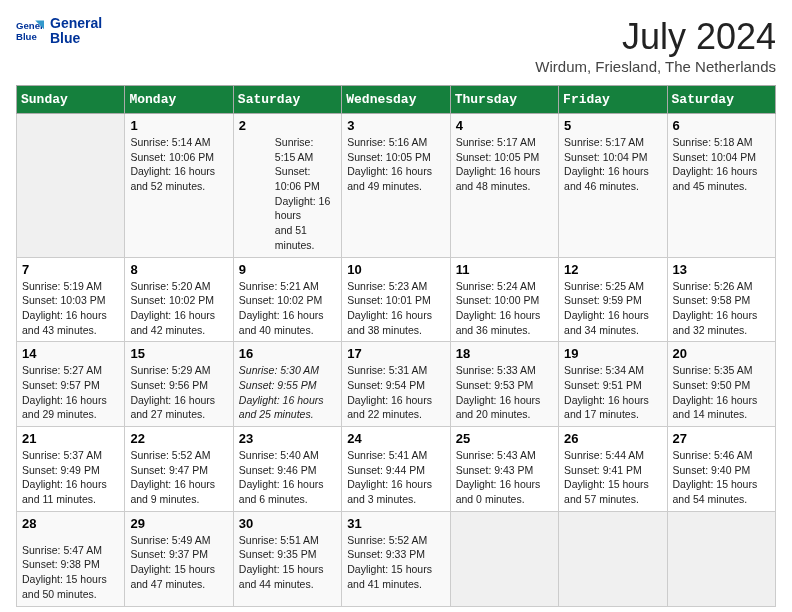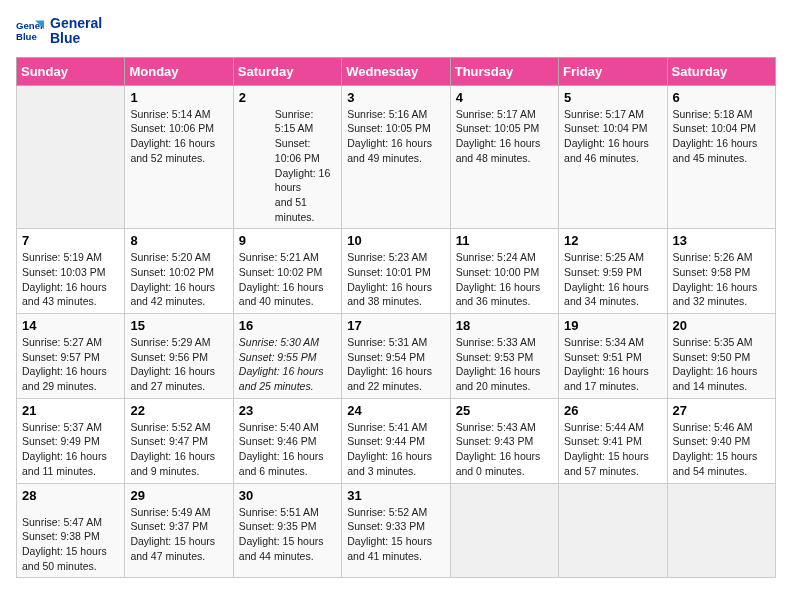--- a/index.html
+++ b/index.html
@@ -36,22 +36,23 @@
     .location {
       font-size: 15px;
       color: #444;
     }
     table {
       width: 100%;
       border-collapse: collapse;
       font-size: 11px;
     }
     thead tr {
-      background-color: #ec4899;
+      background-color: #15803d;
       color: #fff;
+      font-family: Liberation Mono, monospace;
     }
     thead th {
       padding: 6px 4px;
       font-size: 13px;
       font-weight: bold;
       text-align: left;
       border: 1px solid #aaa;
     }
     tbody tr {
       vertical-align: top;
@@ -92,20 +93,24 @@
     <svg class="logo-icon" viewBox="0 0 32 32" xmlns="http://www.w3.org/2000/svg">
       <text x="0" y="14" font-size="11" font-weight="bold" fill="#003399">General</text>
       <text x="0" y="26" font-size="11" font-weight="bold" fill="#003399">Blue</text>
       <polygon points="22,4 32,4 32,14" fill="#3399cc"></polygon>
     </svg>
     <div style="display:flex;flex-direction:column;line-height:1.1;margin-left:2px;">
       <span style="font-size:14px;font-weight:bold;color:#003399;">General</span>
       <span style="font-size:14px;font-weight:bold;color:#003399;">Blue</span>
     </div>
   </div>
+  <div class="title-block">
+    <div class="month-year">July 2024</div>
+    <div class="location">Wirdum, Friesland, The Netherlands</div>
+  </div>
 </div>
 
 <table>
   <thead>
     <tr>
     <th>Sunday</th>
         <th>Monday</th>
         <th>Saturday</th>
         <th>Wednesday</th>
         <th>Thursday</th>

